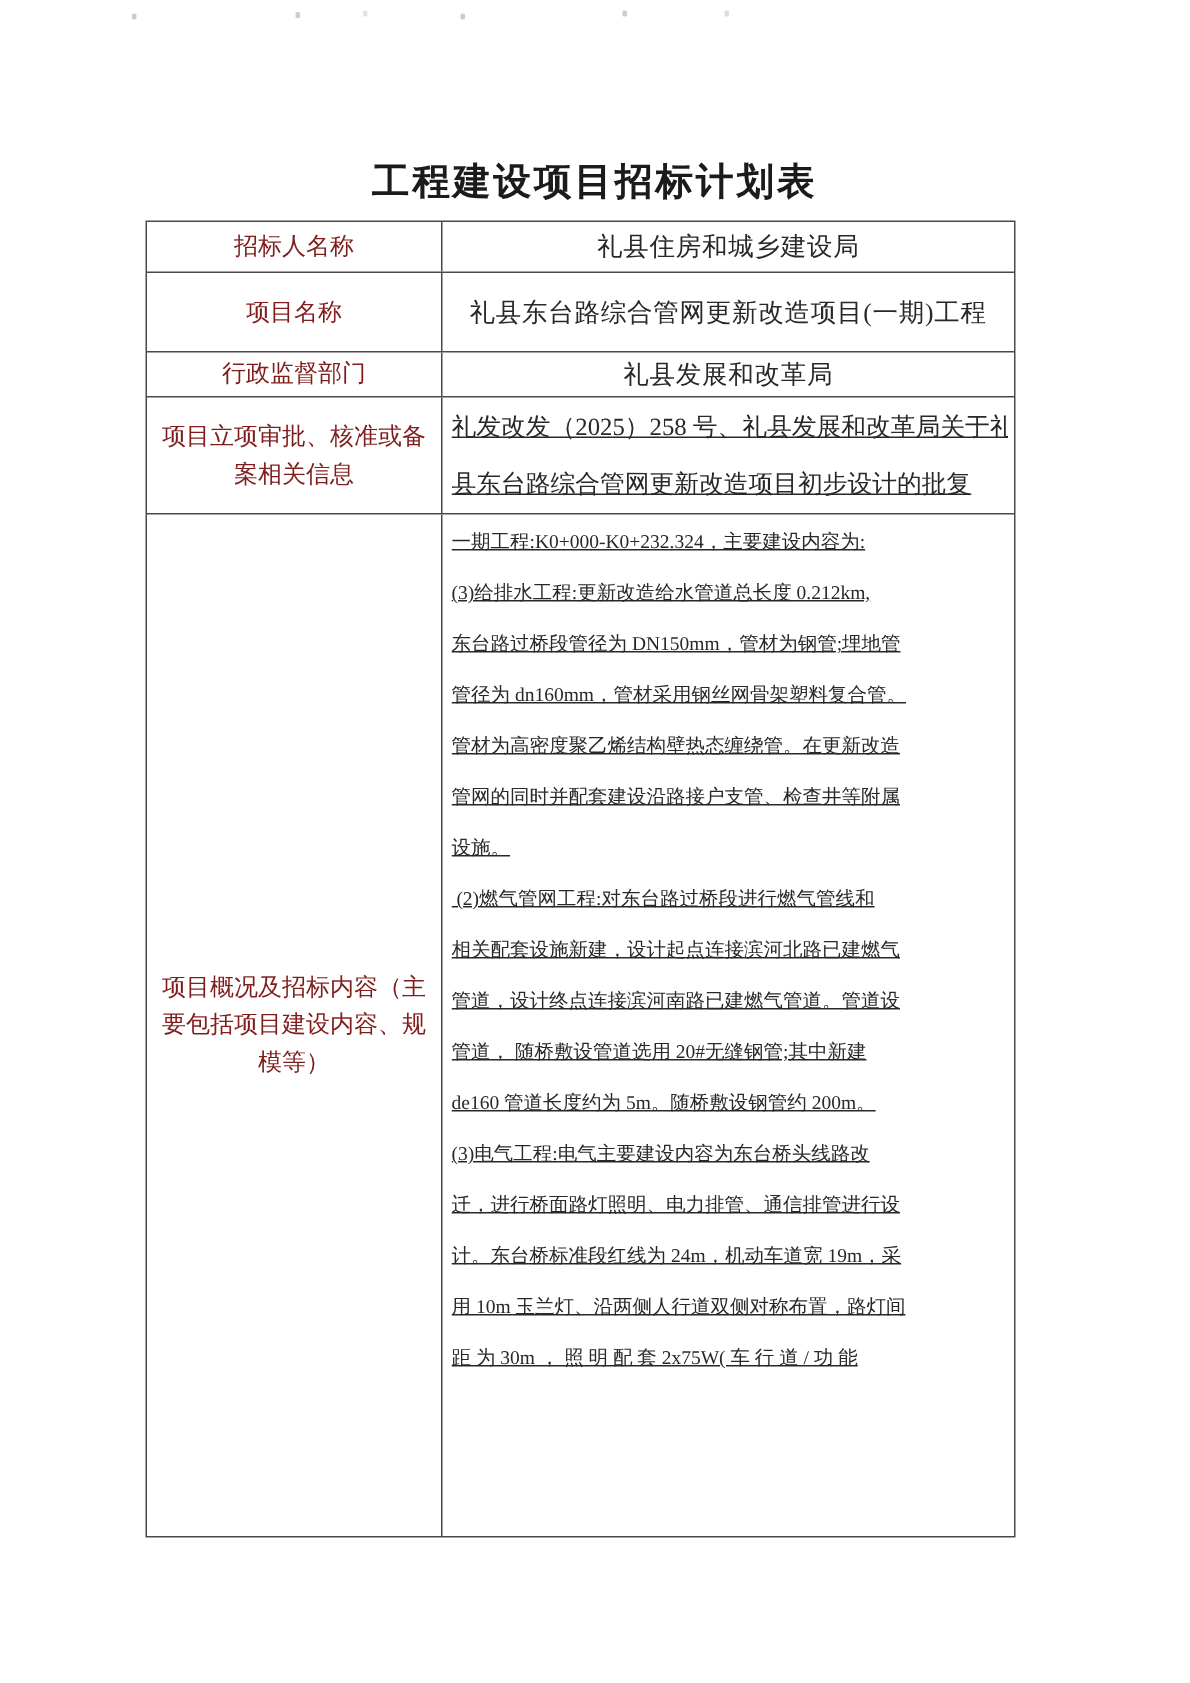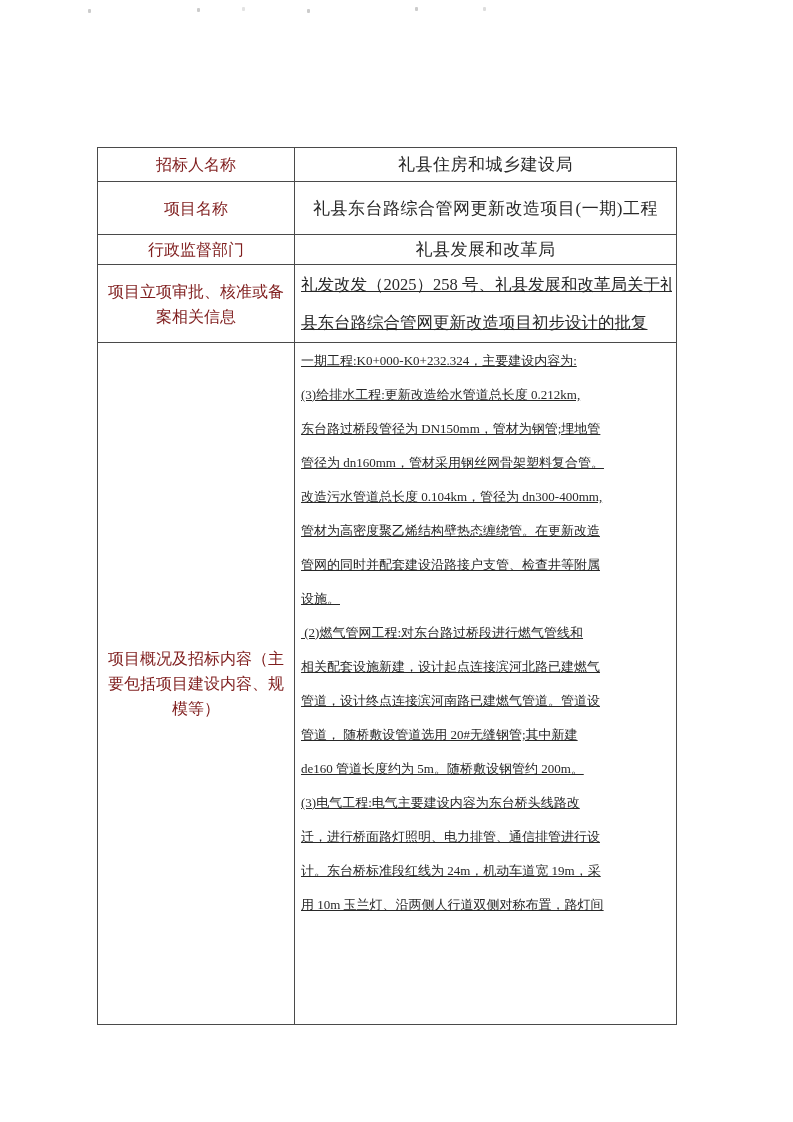--- a/index.html
+++ b/index.html
@@ -114,20 +114,21 @@
 
 <div class="page">
 
   <div class="speck s1"></div>
   <div class="speck s2"></div>
   <div class="speck s3"></div>
   <div class="speck s4"></div>
   <div class="speck s5"></div>
   <div class="speck s6"></div>
 
+  <div class="doc-title">工程建设项目招标计划表</div>
 
   <div class="bid-table">
 
     <div class="row row-bidder">
       <div class="cell label-cell">招标人名称</div>
       <div class="cell value-cell center">礼县住房和城乡建设局</div>
     </div>
 
     <div class="row row-project">
       <div class="cell label-cell">项目名称</div>
@@ -147,30 +148,30 @@
         </div>
     </div>
 
     <div class="row row-overview">
       <div class="cell label-cell">项目概况及招标内容（主要包括项目建设内容、规模等）</div>
       <div class="cell value-cell lines">
           <div class="text-line">一期工程:K0+000-K0+232.324，主要建设内容为:</div>
           <div class="text-line">(3)给排水工程:更新改造给水管道总长度 0.212km,</div>
           <div class="text-line">东台路过桥段管径为 DN150mm，管材为钢管;埋地管</div>
           <div class="text-line">管径为 dn160mm，管材采用钢丝网骨架塑料复合管。</div>
-          <div class="text-line">改造污水管道总长度 0.104km，管径为 dn300-400mm,</div>
           <div class="text-line">管材为高密度聚乙烯结构壁热态缠绕管。在更新改造</div>
           <div class="text-line">管网的同时并配套建设沿路接户支管、检查井等附属</div>
           <div class="text-line">设施。</div>
           <div class="text-line"> (2)燃气管网工程:对东台路过桥段进行燃气管线和</div>
           <div class="text-line">相关配套设施新建，设计起点连接滨河北路已建燃气</div>
           <div class="text-line">管道，设计终点连接滨河南路已建燃气管道。管道设</div>
           <div class="text-line">管道， 随桥敷设管道选用 20#无缝钢管;其中新建</div>
           <div class="text-line">de160 管道长度约为 5m。随桥敷设钢管约 200m。</div>
           <div class="text-line">(3)电气工程:电气主要建设内容为东台桥头线路改</div>
           <div class="text-line">迁，进行桥面路灯照明、电力排管、通信排管进行设</div>
           <div class="text-line">计。东台桥标准段红线为 24m，机动车道宽 19m，采</div>
           <div class="text-line">用 10m 玉兰灯、沿两侧人行道双侧对称布置，路灯间</div>
+          <div class="text-line">距 为 30m ， 照 明 配 套 2x75W( 车 行 道 / 功 能</div>
         </div>
     </div>
 
   </div>
 </div>
 
 </body></html>

